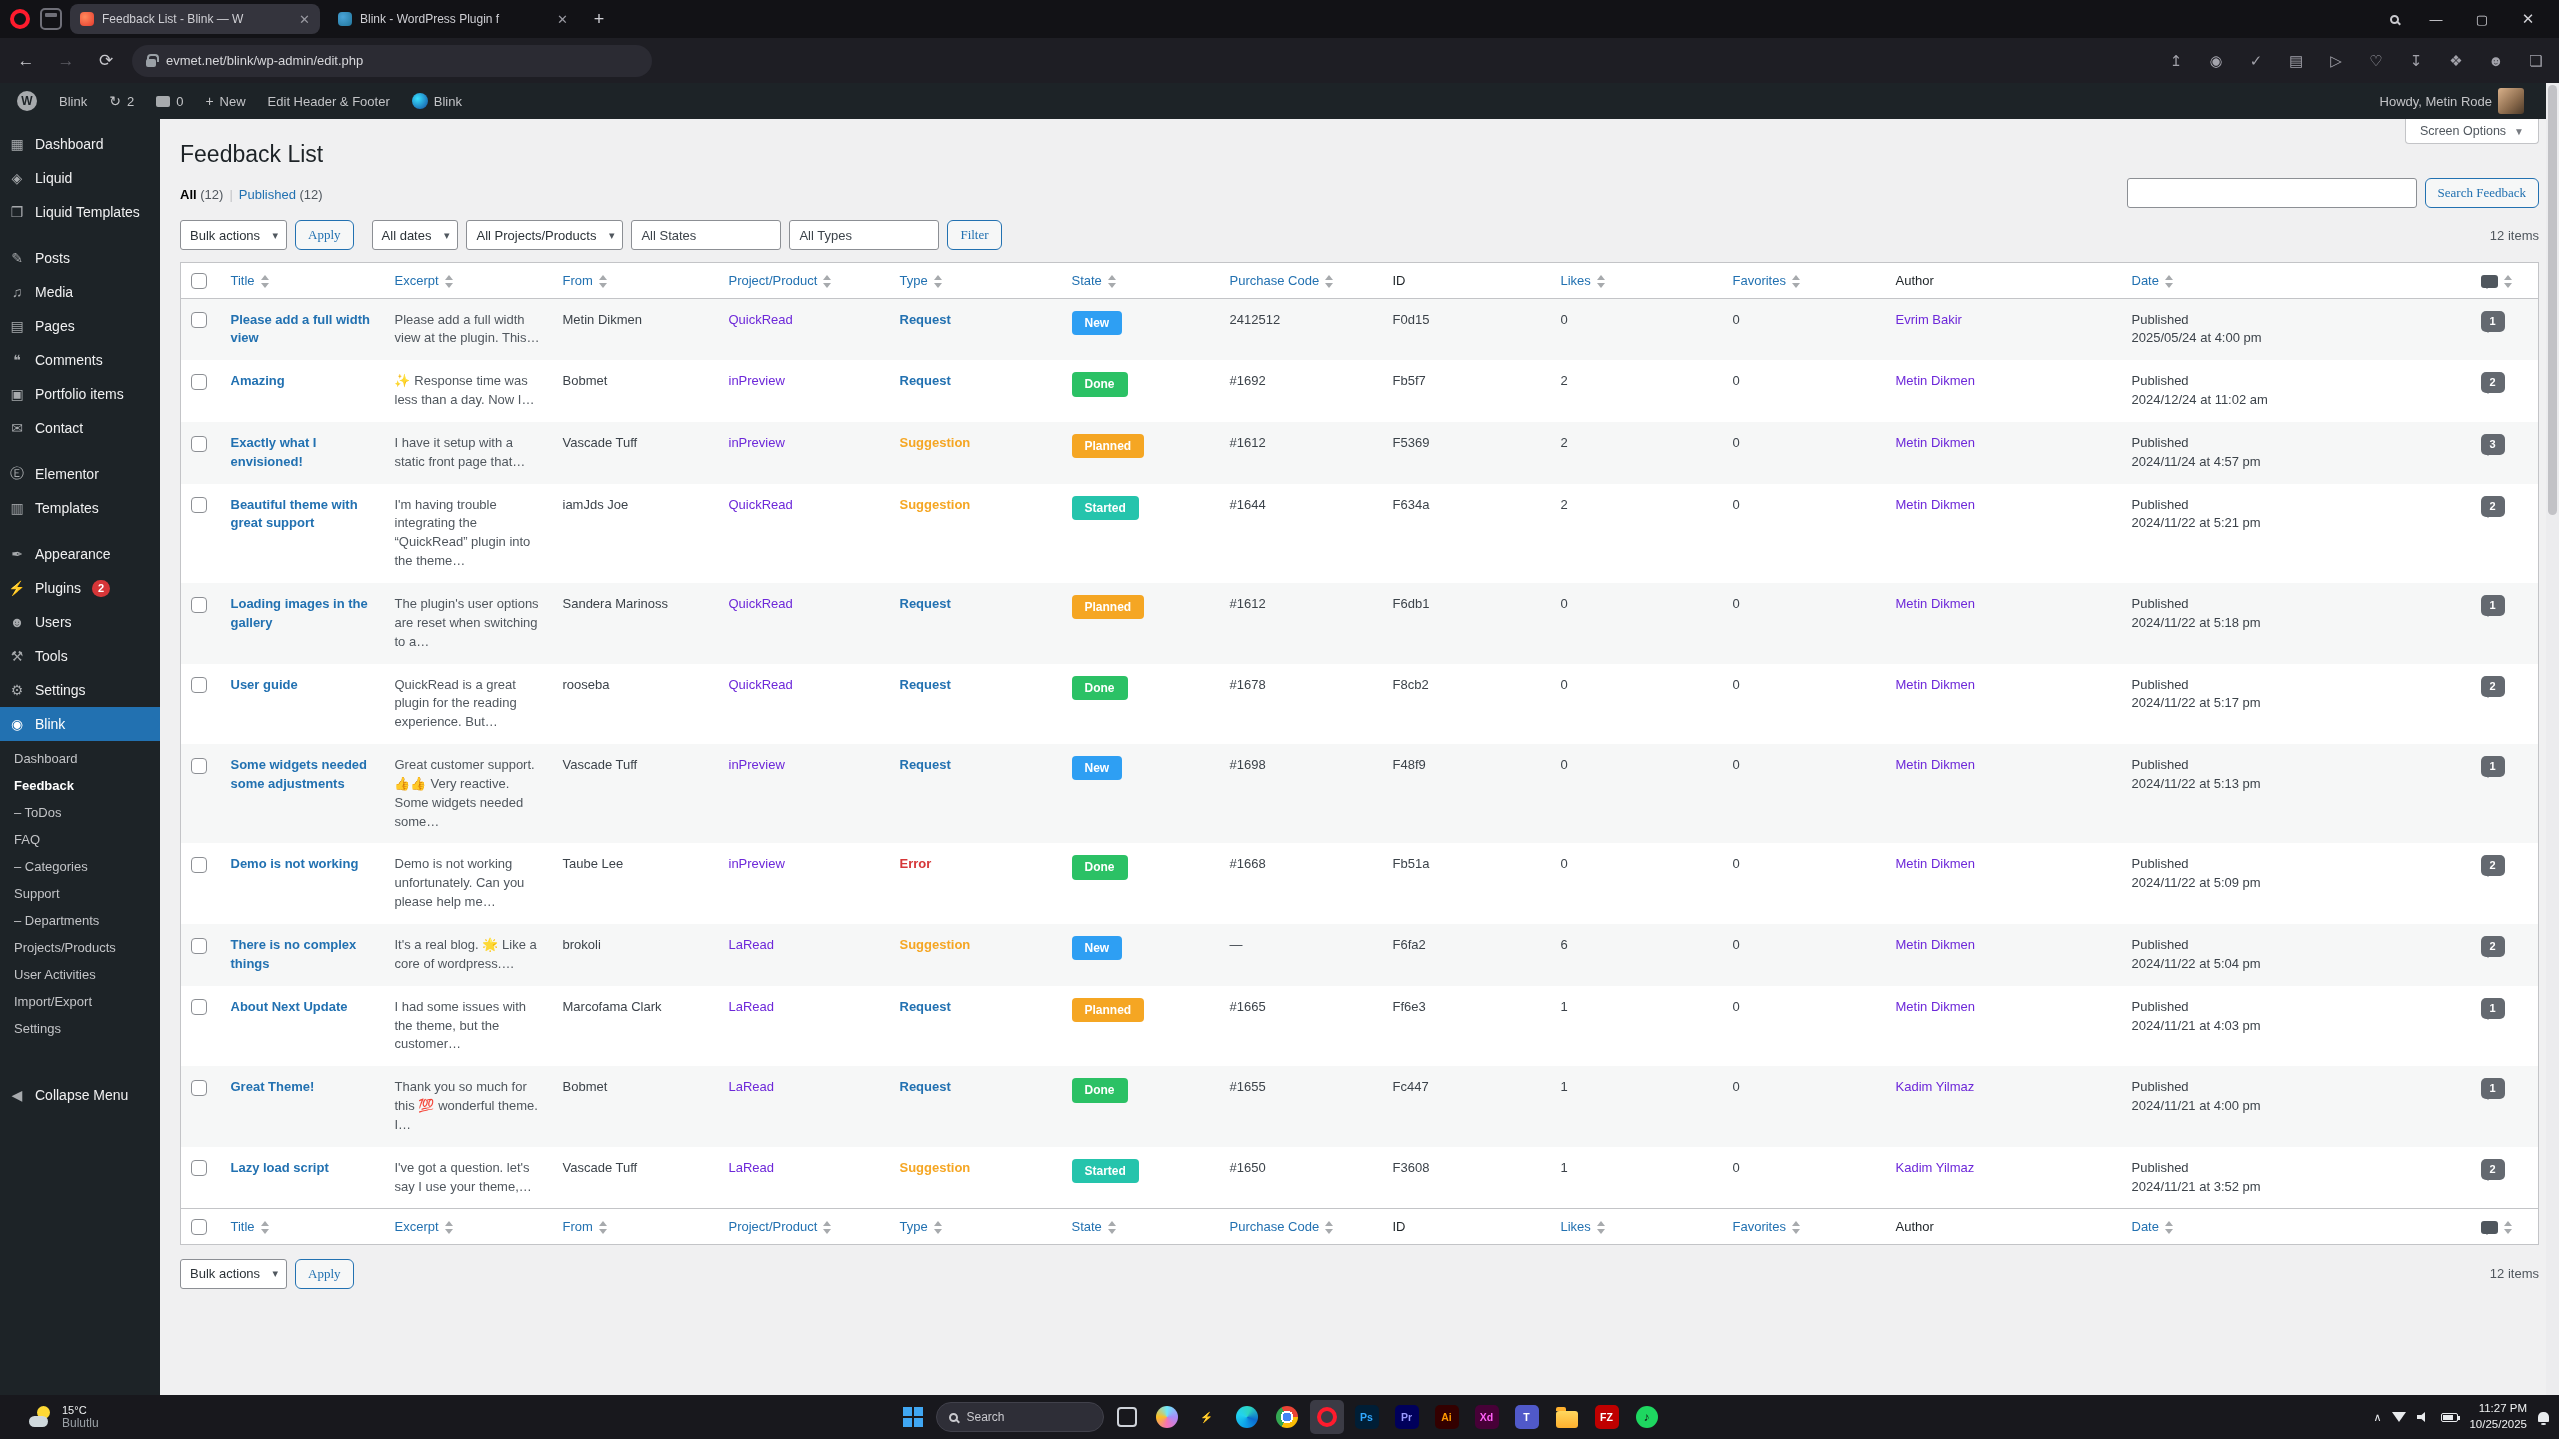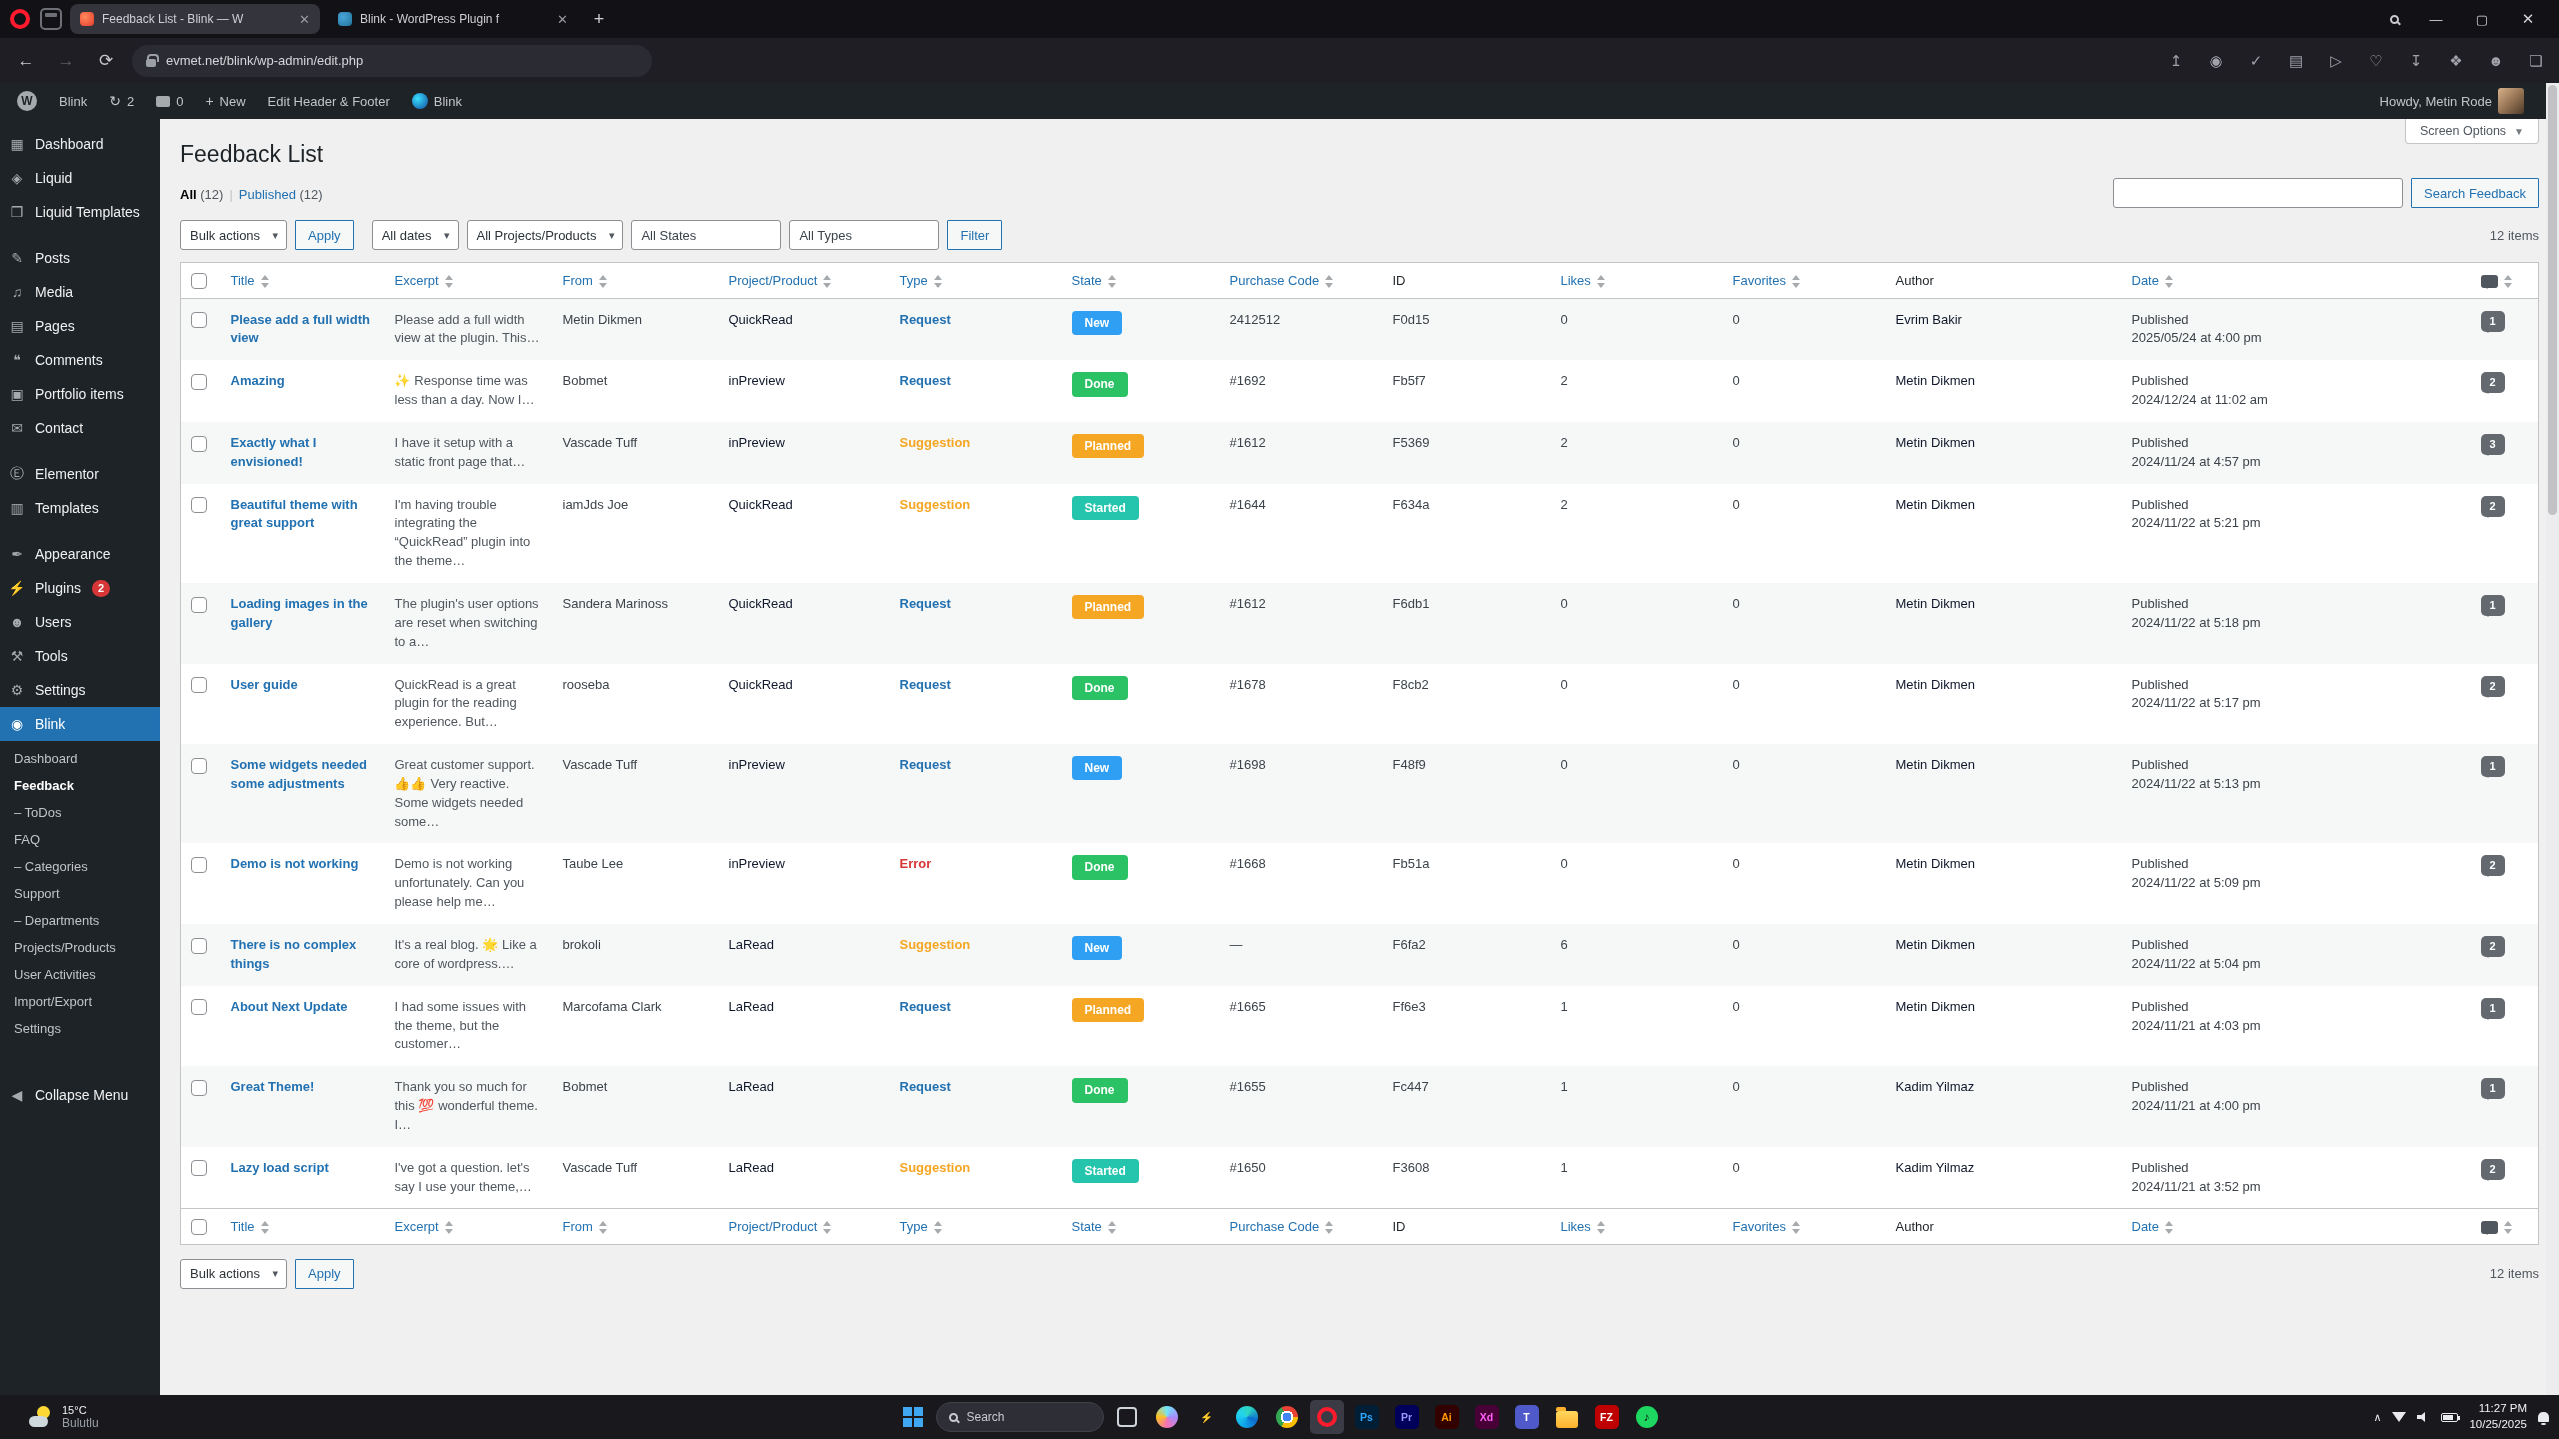--- a/index.html
+++ b/index.html
@@ -71,21 +71,21 @@
   .so-caret{font-size:10px;color:#787c82}
   .page-title{font-size:23px;font-weight:400;color:#1d2327;padding-top:22px}
   .views-row{display:flex;justify-content:space-between;align-items:flex-end;margin-top:10px}
   .subsubsub{font-size:13px;color:#646970;padding-bottom:6px}
   .subsubsub .current-view{color:#000;font-weight:600;text-decoration:none;cursor:pointer}
   .subsubsub .view-link{color:#2271b1;text-decoration:none;cursor:pointer}
   .subsubsub .count{color:#50575e;font-weight:400}
   .subsubsub .sep{color:#c3c4c7;margin:0 6px}
   .search-box{display:flex;gap:8px;align-items:center}
   .search-input{width:290px;height:30px;border:1px solid #8c8f94;border-radius:3px;background:#fff;padding:0 8px;font-size:13px;color:#2c3338;font-family:"Liberation Sans",sans-serif}
-  .button{height:30px;padding:0 12px;font-size:13px;border-radius:1px;border:1px solid #2271b1;background:#f6f7f7;color:#2271b1;display:inline-flex;align-items:center;cursor:pointer;font-family:Liberation Sans, sans-serif;white-space:nowrap}
+  .button{height:30px;padding:0 12px;font-size:13px;border-radius:6px;border:1px solid #2271b1;background:#f6f7f7;color:#2271b1;display:inline-flex;align-items:center;cursor:pointer;font-family:Liberation Serif, serif;white-space:nowrap}
   .tablenav{display:flex;align-items:center;gap:8px;margin-top:12px}
   .tablenav.bottom{margin-top:14px}
   .fake-select{height:30px;border:1px solid #8c8f94;border-radius:3px;background:#fff;color:#2c3338;font-size:13px;display:inline-flex;align-items:center;padding:0 26px 0 9px;position:relative;cursor:pointer;white-space:nowrap}
   .fake-select::after{content:"▾";position:absolute;right:8px;color:#50575e;font-size:11px}
   .filter-input{height:30px;border:1px solid #8c8f94;border-radius:3px;padding:0 9px;font-size:13px;color:#2c3338;background:#fff;width:150px;font-family:"Liberation Sans",sans-serif}
   .filter-input::placeholder{color:#3c434a;opacity:1}
   .items-count{margin-left:auto;font-size:13px;color:#50575e}
   .gap-sm{width:2px}
 
   
@@ -97,21 +97,21 @@
   thead th{border-bottom:1px solid #c3c4c7}
   tfoot th{border-top:1px solid #c3c4c7}
   th.no-sort{color:#1d2327}
   th.sortable{cursor:pointer}
   .sort{display:inline-flex;flex-direction:column;gap:3px;margin-left:6px;vertical-align:middle}
   .sort .up{width:0;height:0;border-left:4px solid transparent;border-right:4px solid transparent;border-bottom:5px solid #a7aaad}
   .sort .down{width:0;height:0;border-left:4px solid transparent;border-right:4px solid transparent;border-top:5px solid #a7aaad}
   tbody td{padding:12px 10px;vertical-align:top;color:#3c434a;line-height:1.45}
   tbody tr:nth-child(odd){background:#f6f7f7}
   .row-title{color:#2271b1;font-weight:600;text-decoration:none;cursor:pointer}
-  .cell-link{color:#0f172a;text-decoration:none;cursor:pointer}
+  .cell-link{color:#6d28d9;text-decoration:none;cursor:pointer}
   .type-label{font-weight:700}
   .state-badge{display:inline-block;padding:5px 13px;border-radius:4px;color:#fff;font-size:12px;font-weight:600;line-height:1.2}
   .excerpt-text{color:#50575e}
   input.cb{appearance:none;-webkit-appearance:none;width:16px;height:16px;border:1px solid #8c8f94;border-radius:4px;background:#fff;cursor:pointer;display:inline-block;vertical-align:middle}
   .com-icon{display:inline-block;width:17px;height:13px;background:#50575e;border-radius:3px;position:relative;vertical-align:middle}
   .com-icon::after{content:"";position:absolute;left:3px;bottom:-4px;border:3px solid transparent;border-top:4px solid #50575e}
   .com-bubble{display:inline-block;min-width:24px;height:21px;background:#646970;color:#fff;border-radius:5px;text-align:center;line-height:21px;font-size:11px;font-weight:600;position:relative;cursor:pointer}
   .com-bubble::after{content:"";position:absolute;left:4px;bottom:-4px;border:3px solid transparent;border-top:4px solid #646970}
   .date-line1{color:#3c434a}
   .date-line2{color:#3c434a}

